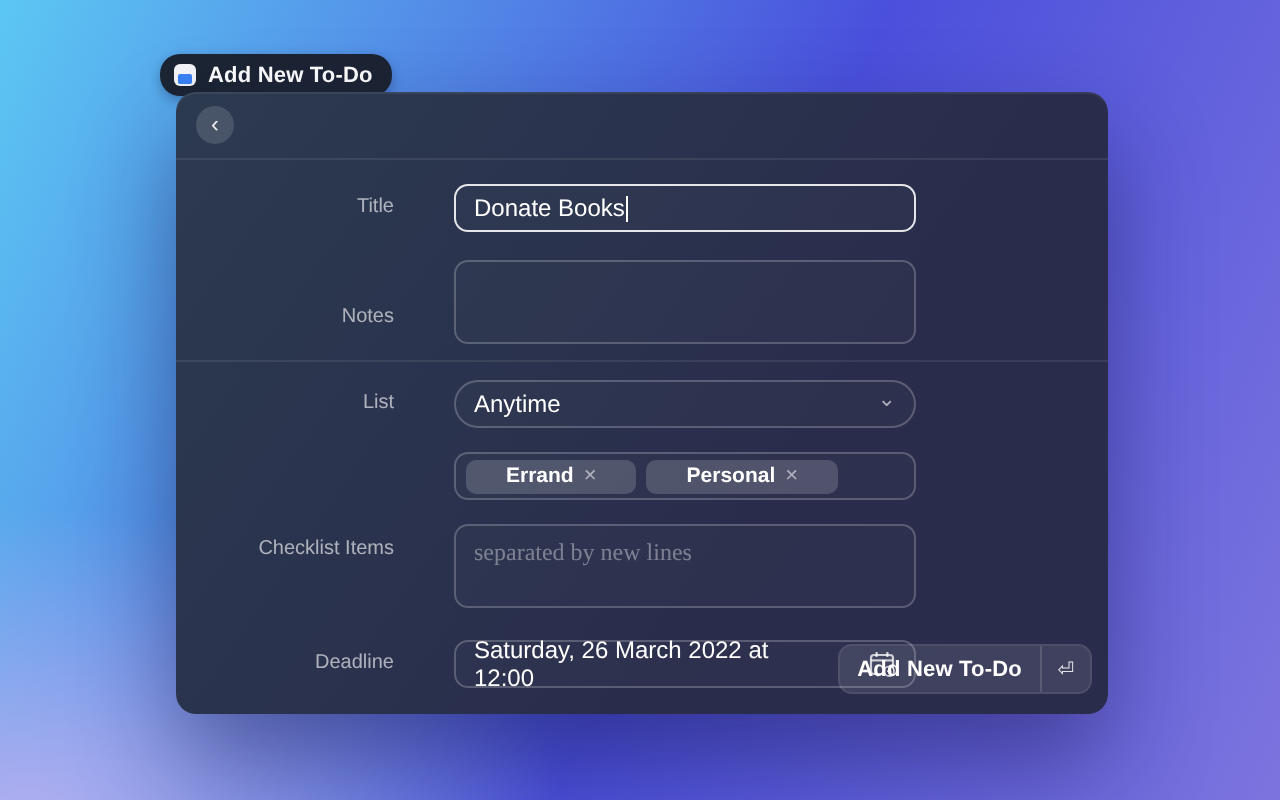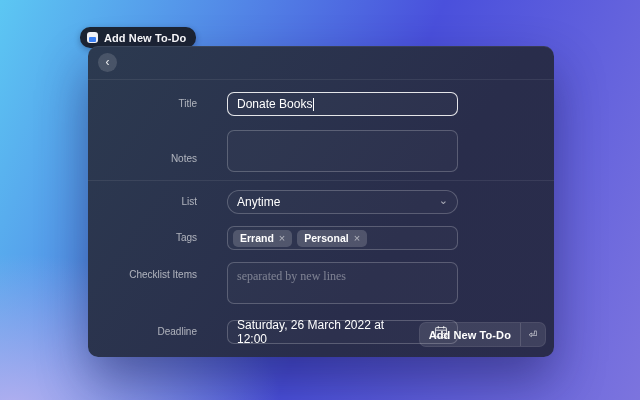--- a/index.html
+++ b/index.html
@@ -64,21 +64,21 @@
   .field.focused { border-color:rgba(255,255,255,0.88); }
 
   .caret { display:inline-block; width:1px; height:13px; background:#fff; margin-left:1px; vertical-align:-2px; }
 
   .select-chevron { margin-left:auto; color:rgba(255,255,255,0.6); font-size:11px; line-height:1; transform:translateY(-2px); }
 
   .tags-field { padding:0 5px; gap:5px; }
   .chip {
     display:flex; align-items:center; gap:5px;
     background:rgba(255,255,255,0.17); border-radius:5px;
-    padding:3px 7px; font-size:10.5px; font-weight:700; color:#fff; line-height:1;
+    padding:3px 20px; font-size:10.5px; font-weight:700; color:#fff; line-height:1;
   }
   .chip .x { color:rgba(255,255,255,0.55); font-weight:400; font-size:11px; }
 
   .placeholder { color:rgba(255,255,255,0.38); }
 
   .deadline-field { justify-content:space-between; }
   .cal-icon { color:rgba(255,255,255,0.75); display:flex; }
 
   
   .submit-btn {
@@ -122,21 +122,20 @@
     </div>
 
     <div class="sep sep-mid"></div>
 
     <div class="label lab-line" style="top:144px;">List</div>
     <div class="field f-line" style="top:144px;border-radius:12px;">
       <span>Anytime</span>
       <span class="select-chevron">⌄</span>
     </div>
 
-    <div class="label lab-line" style="top:180px;">Tags</div>
     <div class="field f-line tags-field" style="top:180px;">
       <span class="chip">
         <span>Errand</span>
         <span class="x">×</span>
       </span>
       <span class="chip">
         <span>Personal</span>
         <span class="x">×</span>
       </span>
     </div>

